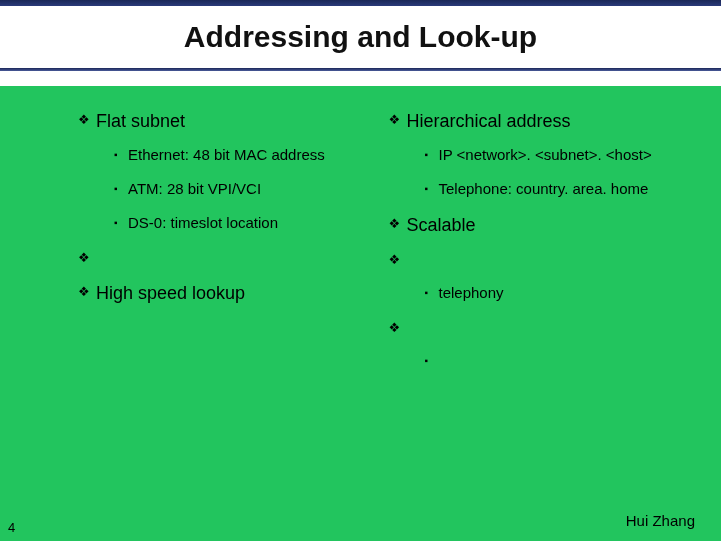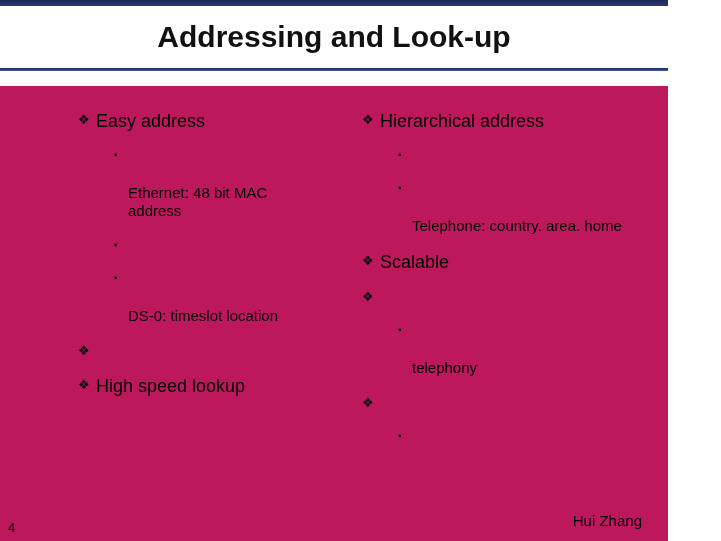--- a/index.html
+++ b/index.html
@@ -6,23 +6,23 @@
     margin: 0;
     padding: 0;
     width: 721px;
     height: 541px;
     font-family: Arial, Helvetica, sans-serif;
     background: #fff;
     overflow: hidden;
   }
   .slide {
     position: relative;
-    width: 668px;
+    width: 721px;
     height: 541px;
-    background: #be185d;
+    background: #22c55e;
   }
   .title-band {
     position: relative;
     width: 100%;
     height: 86px;
     background: linear-gradient(to bottom, #1a2757 0%, #2a3a7a 7%, #ffffff 7%, #ffffff 100%);
   }
   .title-text {
     position: absolute;
     top: 20px;
@@ -88,21 +88,20 @@
   .l2 .bullet {
     flex: 0 0 14px;
     font-size: 10px;
     line-height: 17px;
     color: #000;
   }
   .l2 .text {
     font-size: 15px;
     line-height: 18px;
     color: #000;
-    margin-top: 38px;
   }
   .footer-author {
     position: absolute;
     bottom: 12px;
     right: 26px;
     font-size: 15px;
     color: #000;
     margin-left: 39px;
   }
   .footer-num {
@@ -122,28 +121,29 @@
     <div class="title-text">Addressing and Look-up</div>
     <div class="underline"></div>
   </div>
 
   <div class="content">
 
     <div class="col left">
 
       <div class="l1">
         <span class="bullet">❖</span>
-        <span class="text">Easy address</span>
+        <span class="text">Flat subnet</span>
       </div>
       <div class="l2">
         <span class="bullet">▪</span>
         <span class="text">Ethernet: 48 bit MAC address</span>
       </div>
       <div class="l2">
         <span class="bullet">▪</span>
+        <span class="text">ATM: 28 bit VPI/VCI</span>
       </div>
       <div class="l2">
         <span class="bullet">▪</span>
         <span class="text">DS-0: timeslot location</span>
       </div>
 
       <div class="l1">
         <span class="bullet">❖</span>
       </div>
 
@@ -155,20 +155,21 @@
     </div>
 
     <div class="col right">
 
       <div class="l1">
         <span class="bullet">❖</span>
         <span class="text">Hierarchical address</span>
       </div>
       <div class="l2">
         <span class="bullet">▪</span>
+        <span class="text">IP &lt;network&gt;. &lt;subnet&gt;. &lt;host&gt;</span>
       </div>
       <div class="l2">
         <span class="bullet">▪</span>
         <span class="text">Telephone: country. area. home</span>
       </div>
 
       <div class="l1">
         <span class="bullet">❖</span>
         <span class="text">Scalable</span>
       </div>

